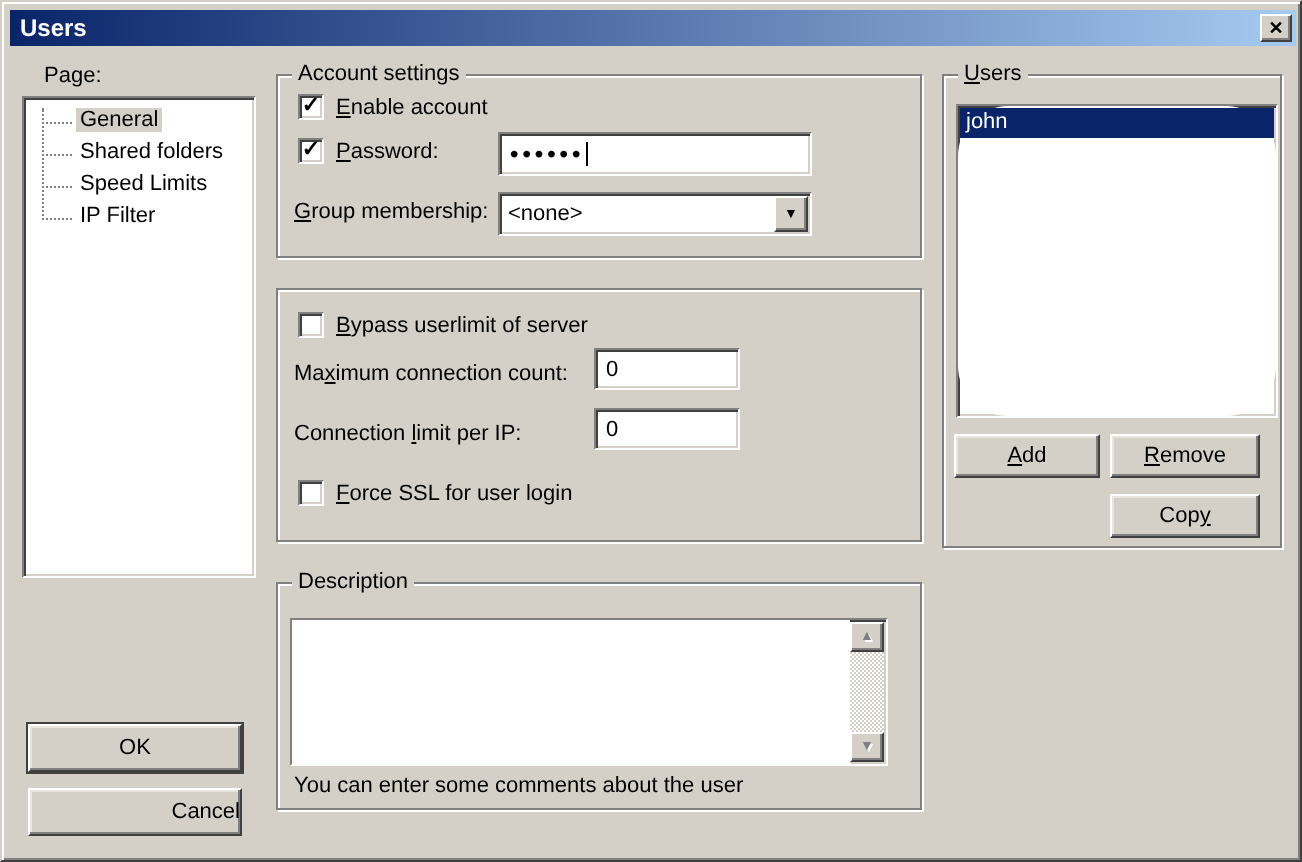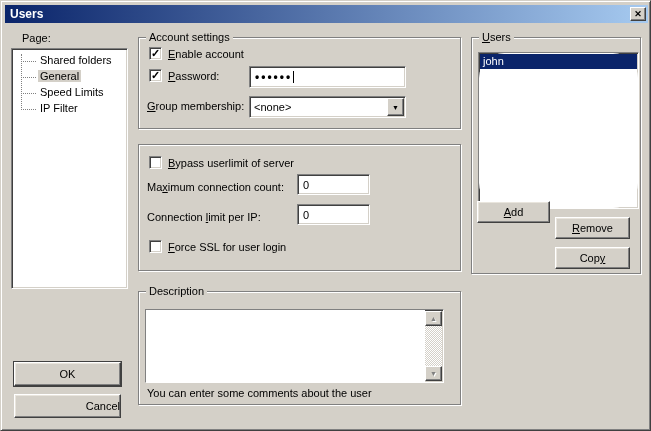--- a/index.html
+++ b/index.html
@@ -124,27 +124,27 @@
     <span>Users</span>
   </div>
   <div class="closebtn">
     <span>✕</span>
   </div>
 
   <div class="label" style="left:8px; top:31px;padding-left:13px;">Page:</div>
   <div class="tree sunken" style="left:10px; top:47px; width:117px; height:241px;">
     <div style="position:relative; padding-top:4px; height:100%;">
       <div class="vdot"></div>
+      <div class="tree-item selected">
+        <span class="hdot"></span>
+        <span class="ti-label">General</span>
+      </div>
       <div class="tree-item">
         <span class="hdot"></span>
         <span class="ti-label">Shared folders</span>
-      </div>
-      <div class="tree-item selected">
-        <span class="hdot"></span>
-        <span class="ti-label">General</span>
       </div>
       <div class="tree-item">
         <span class="hdot"></span>
         <span class="ti-label">Speed Limits</span>
       </div>
       <div class="tree-item">
         <span class="hdot"></span>
         <span class="ti-label">IP Filter</span>
       </div>
     </div>
@@ -233,21 +233,21 @@
     <span class="gb-title"><u>U</u>sers</span>
 
     <div class="list sunken" style="left:6px; top:14px; width:161px; height:157px;">
       <div style="padding:1px; height:100%; background:#ffffff;border-radius:25px;">
         <div class="list-item selected">
           <span>john</span>
         </div>
       </div>
     </div>
 
-    <div class="btn" style="left:5px; top:163px; width:73px; height:22px;">
+    <div class="btn" style="left:5px; top:179px; width:73px; height:22px;">
       <span><u>A</u>dd</span>
     </div>
     <div class="btn" style="left:83px; top:179px; width:75px; height:22px;">
       <span><u>R</u>emove</span>
     </div>
     <div class="btn" style="left:83px; top:209px; width:75px; height:22px;">
       <span>Cop<u>y</u></span>
     </div>
   </div>
 

